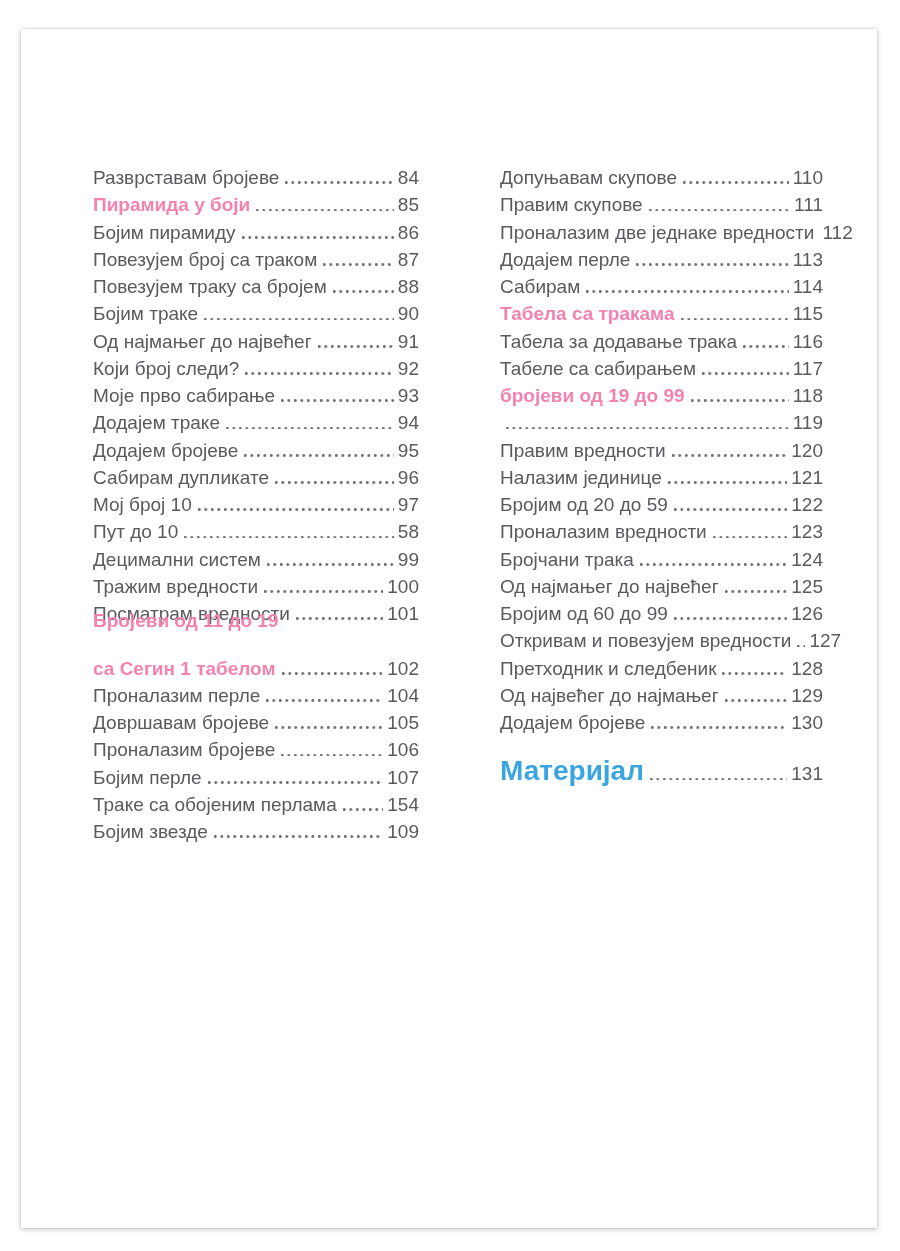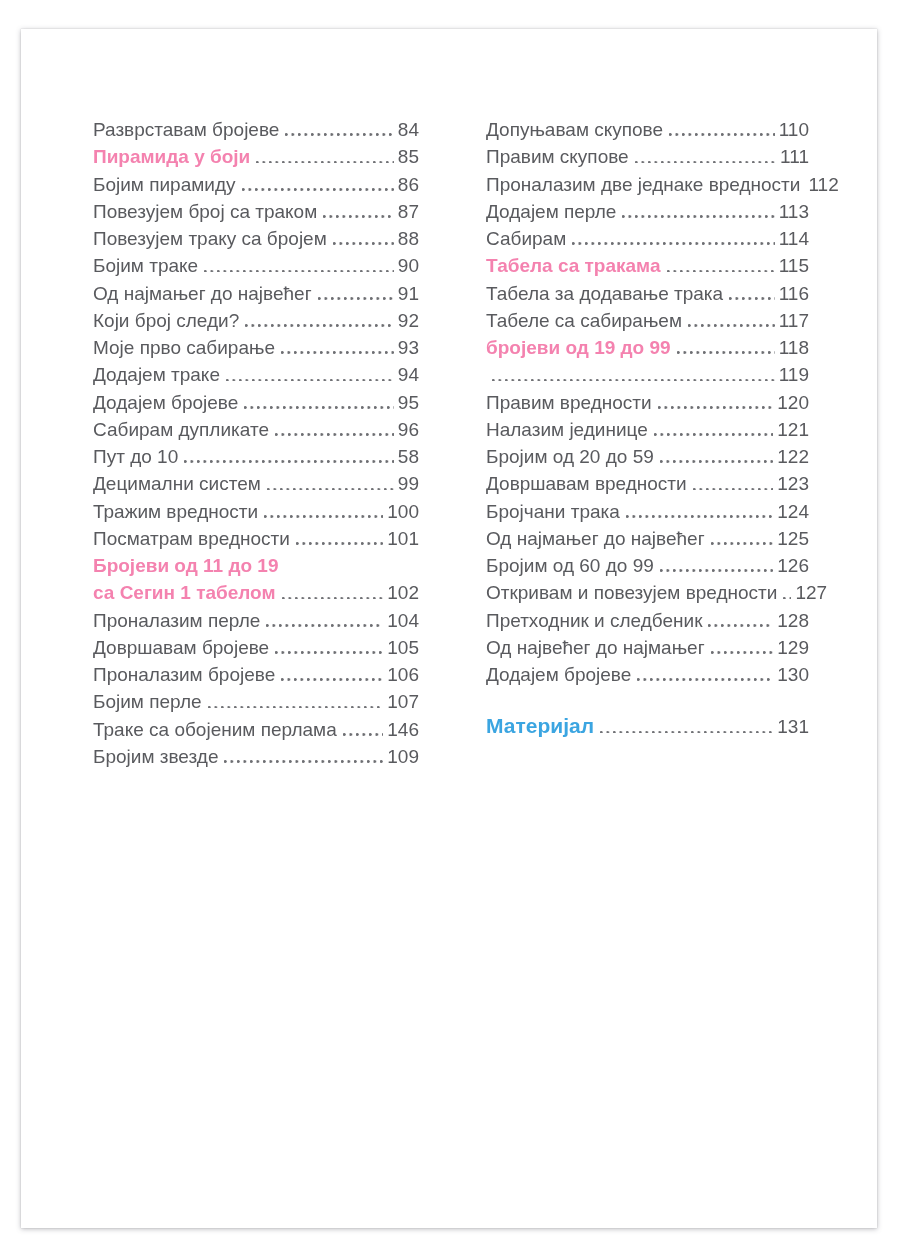--- a/index.html
+++ b/index.html
@@ -23,21 +23,21 @@
     width: 856px;
     height: 1199px;
     background: var(--paper, #ffffff);
     box-shadow: 0 1px 5px rgba(100,100,110,0.45), 0 0 1px rgba(120,120,130,0.4);
   }
   .col {
     position: absolute;
     top: 87px;
   }
   .col-left  { left: 72px;  width: 326px; }
-  .col-right { left: 465px; width: 323px; }
+  .col-right { left: 479px; width: 323px; }
 
   .row {
     display: flex;
     align-items: baseline;
     height: 27.25px;
     line-height: 27.25px;
     font-size: 19px;
     color: var(--gray, #595A5E);
   }
   .row .label { white-space: nowrap; }
@@ -48,29 +48,29 @@
   .row .dots {
     flex: 1;
     height: 2.6px;
     margin: 0 4px 0 6px;
     background-image: radial-gradient(circle at 1.3px 1.3px, var(--dot, #6E6F73) 1.1px, rgba(0,0,0,0) 1.5px);
     background-size: 6.5px 2.6px;
     background-repeat: repeat-x;
     min-width: 8px;
   }
   .row .spacer { flex: 1; min-width: 8px; }
-  .row .num { white-space: nowrap; color: var(--gray, #595A5E); }
+  .row .num { white-space: nowrap; color: var(--gray, #595A5E); margin-top: 48px; }
 
   .row.material {
     margin-top: 21px;
     height: 34px;
     line-height: 34px;
   }
   .row.material .label {
-    font-size: 21px;
+    font-size: 28px;
     font-weight: 600;
     color: var(--blue, #3BA5E1);
   }
 </style>
 </head>
 <body>
 
 <div class="stage">
   <div class="sheet">
     <div class="col col-left" id="col-left">
@@ -128,20 +128,25 @@
     <span class="label">Додајем бројеве</span>
     <span class="filler dots"></span>
     <span class="num">95</span>
   </div>
         <div class="row">
     <span class="label">Сабирам  дупликате</span>
     <span class="filler dots"></span>
     <span class="num">96</span>
   </div>
         <div class="row">
+    <span class="label">Мој број 10</span>
+    <span class="filler dots"></span>
+    <span class="num">97</span>
+  </div>
+        <div class="row">
     <span class="label">Пут до 10</span>
     <span class="filler dots"></span>
     <span class="num">58</span>
   </div>
         <div class="row">
     <span class="label">Децимални систем</span>
     <span class="filler dots"></span>
     <span class="num">99</span>
   </div>
         <div class="row">
@@ -180,24 +185,24 @@
     <span class="num">106</span>
   </div>
         <div class="row">
     <span class="label">Бојим перле</span>
     <span class="filler dots"></span>
     <span class="num">107</span>
   </div>
         <div class="row">
     <span class="label">Траке са обојеним перлама</span>
     <span class="filler dots"></span>
-    <span class="num">146</span>
-  </div>
-        <div class="row">
-    <span class="label">Бројим звезде</span>
+    <span class="num">154</span>
+  </div>
+        <div class="row">
+    <span class="label">Бојим звезде</span>
     <span class="filler dots"></span>
     <span class="num">109</span>
   </div>
       </div>
     <div class="col col-right" id="col-right">
         <div class="row">
     <span class="label">Допуњавам скупове</span>
     <span class="filler dots"></span>
     <span class="num">110</span>
   </div>
@@ -254,21 +259,21 @@
     <span class="label">Налазим јединице</span>
     <span class="filler dots"></span>
     <span class="num">121</span>
   </div>
         <div class="row">
     <span class="label">Бројим од 20 до 59</span>
     <span class="filler dots"></span>
     <span class="num">122</span>
   </div>
         <div class="row">
-    <span class="label">Довршавам вредности</span>
+    <span class="label">Проналазим вредности</span>
     <span class="filler dots"></span>
     <span class="num">123</span>
   </div>
         <div class="row">
     <span class="label">Бројчани трака</span>
     <span class="filler dots"></span>
     <span class="num">124</span>
   </div>
         <div class="row">
     <span class="label">Од најмањег до највећег</span>

